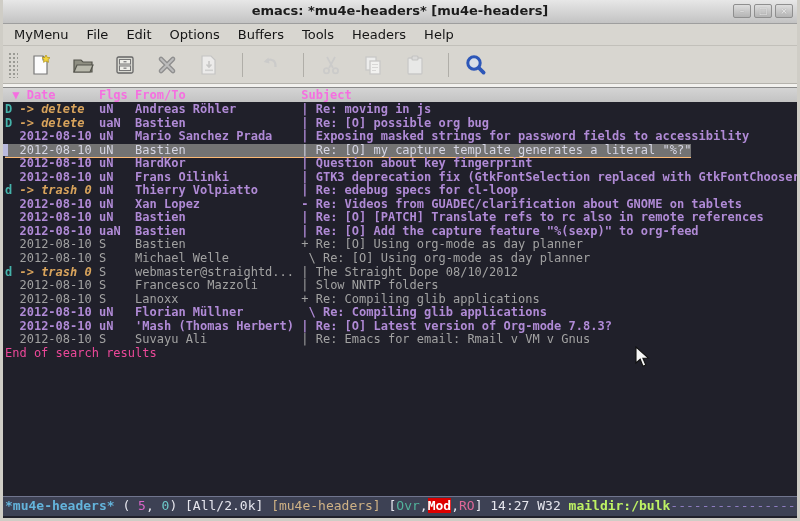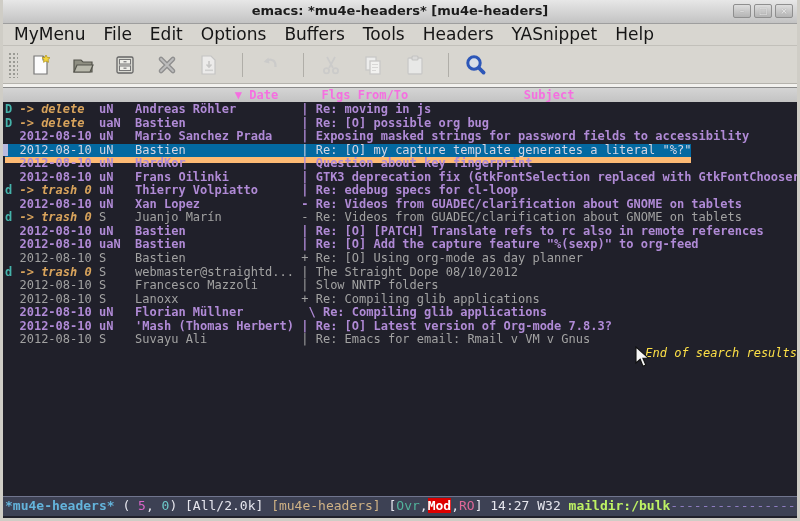--- a/index.html
+++ b/index.html
@@ -11,49 +11,49 @@
             border-bottom:1px solid #9e9e9e;position:relative;box-sizing:border-box;}
   .titlebar .title{position:absolute;left:0;right:0;top:3px;text-align:center;
             font-size:13px;font-weight:bold;color:#1c1c1c;}
   .win-buttons{position:absolute;right:4px;top:4px;display:flex;gap:3px;}
   .win-btn{width:18px;height:14px;box-sizing:border-box;border:1px solid #8f8f8f;border-radius:2px;
            background:linear-gradient(#dedede,#b4b4b4);color:#f5f5f5;font-size:9px;
            line-height:12px;text-align:center;text-shadow:0 0 1px #777;}
   
   .menubar{height:22px;background:#d8d6d0;border-bottom:1px solid #c2c0ba;
            display:flex;align-items:center;box-sizing:border-box;padding-left:2px;}
-  .menu-item{font-size:17px;color:#151515;padding:0 9px;line-height:21px;}
+  .menu-item{font-size:13px;color:#151515;padding:0 9px;line-height:21px;}
   
   .toolbar{height:38px;background:#d8d6d0;display:flex;align-items:center;
            box-sizing:border-box;border-bottom:1px solid #b5b3ad;}
   .grip{width:10px;height:26px;margin:0 10px 0 5px;
         background-image:radial-gradient(#9a9a94 1px,transparent 1.2px);
         background-size:4px 4px;}
   .tool{width:26px;height:26px;margin-right:16px;}
   .tool svg{width:24px;height:24px;display:block;margin:1px auto;}
   .tool.disabled{opacity:.8;}
   .tsep{width:1px;height:24px;background:#b0aea8;margin:0 14px 0 4px;}
   
   .innersep{height:4px;background:#f2f1ee;border-bottom:1px solid #8a8a8a;box-sizing:border-box;}
   
   .headerline{height:14px;background:linear-gradient(#d4d4d4,#c3c3c3);
               color:#f56fe0;font:bold 12px/14px "DejaVu Sans Mono",monospace;
-              white-space:pre;padding-left:2px;overflow:hidden;text-align:center;}
+              white-space:pre;padding-left:2px;overflow:hidden;}
   
   .buffer{height:385px;background:#20202a;overflow:hidden;padding:1px 0 8px 2px;
           font:12px/13.55px "DejaVu Sans Mono",monospace;}
   .row{white-space:pre;position:relative;height:13.55px;}
   .row.unread{color:#b08ad6;font-weight:bold;}
   .row.read{color:#a2a2a2;font-weight:normal;}
   .row .mark{color:#45b3ab;font-weight:bold;font-style:normal;}
   .row .markfield{color:#d9a45c;font-style:italic;font-weight:bold;}
   .row.current{color:#d6d6e4;font-weight:normal;}
-  .row.current .cline{background:#0369a1;border-bottom:6px solid #fdba74;display:inline-block;}
+  .row.current .cline{background:#737373;border-bottom:1px solid #fdba74;display:inline-block;}
   .cursor-block{position:absolute;left:-2px;top:0;width:5px;height:12px;background:#b9bade;}
-  .footer{color:#fde047;font-style:italic;white-space:pre;margin-top:0.5px;text-align:right;}
+  .footer{color:#ec4899;white-space:pre;margin-top:0.5px;}
   
   .modeline{height:20px;background:#3d4154;border-top:1px solid #70758e;box-sizing:border-box;
             font:13px/18px "DejaVu Sans Mono",monospace;white-space:pre;overflow:hidden;
             padding-left:2px;color:#e6e6ee;}
   .modeline .buffer-name{color:#64b4dc;font-weight:bold;}
   .modeline .line{color:#d864c8;}
   .modeline .col{color:#6cc8c8;}
   .modeline .mode{color:#cfb285;}
   .modeline .ovr{color:#52b39c;text-align:right;}
   .modeline .mod{color:#ffffff;background:#dd0000;font-weight:bold;}
@@ -80,21 +80,20 @@
   </div>
 
   <div class="menubar" id="menubar">
       <span class="menu-item">MyMenu</span>
       <span class="menu-item">File</span>
       <span class="menu-item">Edit</span>
       <span class="menu-item">Options</span>
       <span class="menu-item">Buffers</span>
       <span class="menu-item">Tools</span>
       <span class="menu-item">Headers</span>
-      <span class="menu-item">YASnippet</span>
       <span class="menu-item">Help</span>
     </div>
 
   <div class="toolbar" id="toolbar">
     <div class="grip"></div>
   <div class="tool"><span><svg viewBox="0 0 24 24">
             <path d="M5 3h9l4 4v14H5z" fill="#fcfcfc" stroke="#777" stroke-width="1.2"></path>
             <path d="M14 3v4h4" fill="none" stroke="#777" stroke-width="1.2"></path>
             <path d="M17 2l1.2 2.4 2.8.3-2 1.9.5 2.7-2.5-1.3-2.5 1.3.5-2.7-2-1.9 2.8-.3z" fill="#f4d53c" stroke="#b89a1a" stroke-width="0.8"></path>
           </svg></span></div>
@@ -151,24 +150,24 @@
 
   <div class="buffer" id="buffer">
       <div class="row unread"><span class="cline"><span class="mark">D </span><span class="markfield">-&gt; delete  </span><span>uN   Andreas Röhler         | Re: moving in js</span></span></div>
       <div class="row unread"><span class="cline"><span class="mark">D </span><span class="markfield">-&gt; delete  </span><span>uaN  Bastien                | Re: [O] possible org bug</span></span></div>
       <div class="row unread"><span class="cline"><span class="mark">  </span><span class="datefield">2012-08-10 </span><span>uN   Mario Sanchez Prada    | Exposing masked strings for password fields to accessibility</span></span></div>
       <div class="row current"><span class="cline"><span class="mark">  </span><span class="datefield">2012-08-10 </span><span>uN   Bastien                | Re: [O] my capture template generates a literal "%?"</span></span><span class="cursor-block"></span></div>
       <div class="row unread"><span class="cline"><span class="mark">  </span><span class="datefield">2012-08-10 </span><span>uN   HardKor                | Question about key fingerprint</span></span></div>
       <div class="row unread"><span class="cline"><span class="mark">  </span><span class="datefield">2012-08-10 </span><span>uN   Frans Oilinki          | GTK3 deprecation fix (GtkFontSelection replaced with GtkFontChooser)</span></span></div>
       <div class="row unread"><span class="cline"><span class="mark">d </span><span class="markfield">-&gt; trash 0 </span><span>uN   Thierry Volpiatto      | Re: edebug specs for cl-loop</span></span></div>
       <div class="row unread"><span class="cline"><span class="mark">  </span><span class="datefield">2012-08-10 </span><span>uN   Xan Lopez              - Re: Videos from GUADEC/clarification about GNOME on tablets</span></span></div>
-      <div class="row read"><span class="cline"><span class="mark">d </span><span class="markfield">-&gt; trash 0 </span><span>S    Juanjo Marín           - Re: Videos from GUADEC/clarification about GNOME on tablets</span></span></div>
       <div class="row unread"><span class="cline"><span class="mark">  </span><span class="datefield">2012-08-10 </span><span>uN   Bastien                | Re: [O] [PATCH] Translate refs to rc also in remote references</span></span></div>
       <div class="row unread"><span class="cline"><span class="mark">  </span><span class="datefield">2012-08-10 </span><span>uaN  Bastien                | Re: [O] Add the capture feature "%(sexp)" to org-feed</span></span></div>
       <div class="row read"><span class="cline"><span class="mark">  </span><span class="datefield">2012-08-10 </span><span>S    Bastien                + Re: [O] Using org-mode as day planner</span></span></div>
+      <div class="row read"><span class="cline"><span class="mark">  </span><span class="datefield">2012-08-10 </span><span>S    Michael Welle           \ Re: [O] Using org-mode as day planner</span></span></div>
       <div class="row read"><span class="cline"><span class="mark">d </span><span class="markfield">-&gt; trash 0 </span><span>S    webmaster@straightd... | The Straight Dope 08/10/2012</span></span></div>
       <div class="row read"><span class="cline"><span class="mark">  </span><span class="datefield">2012-08-10 </span><span>S    Francesco Mazzoli      | Slow NNTP folders</span></span></div>
       <div class="row read"><span class="cline"><span class="mark">  </span><span class="datefield">2012-08-10 </span><span>S    Lanoxx                 + Re: Compiling glib applications</span></span></div>
       <div class="row unread"><span class="cline"><span class="mark">  </span><span class="datefield">2012-08-10 </span><span>uN   Florian Müllner         \ Re: Compiling glib applications</span></span></div>
       <div class="row unread"><span class="cline"><span class="mark">  </span><span class="datefield">2012-08-10 </span><span>uN   'Mash (Thomas Herbert) | Re: [O] Latest version of Org-mode 7.8.3?</span></span></div>
       <div class="row read"><span class="cline"><span class="mark">  </span><span class="datefield">2012-08-10 </span><span>S    Suvayu Ali             | Re: Emacs for email: Rmail v VM v Gnus</span></span></div>
       <div class="footer">End of search results</div>
     </div>
 
   <div class="modeline" id="modeline"><span class="buffer-name">*mu4e-headers*</span><span class="plain"> ( </span><span class="line">5</span><span class="plain">, </span><span class="col">0</span><span class="plain">) </span><span class="plain">[All/2.0k] </span><span class="mode">[mu4e-headers]</span><span class="plain"> [</span><span class="ovr">Ovr</span><span class="plain">,</span><span class="mod">Mod</span><span class="plain">,</span><span class="ro">RO</span><span class="plain">] </span><span class="plain">14:27 W32 </span><span class="maildir">maildir:/bulk</span><span class="dashes">----------------------------------------</span></div>

